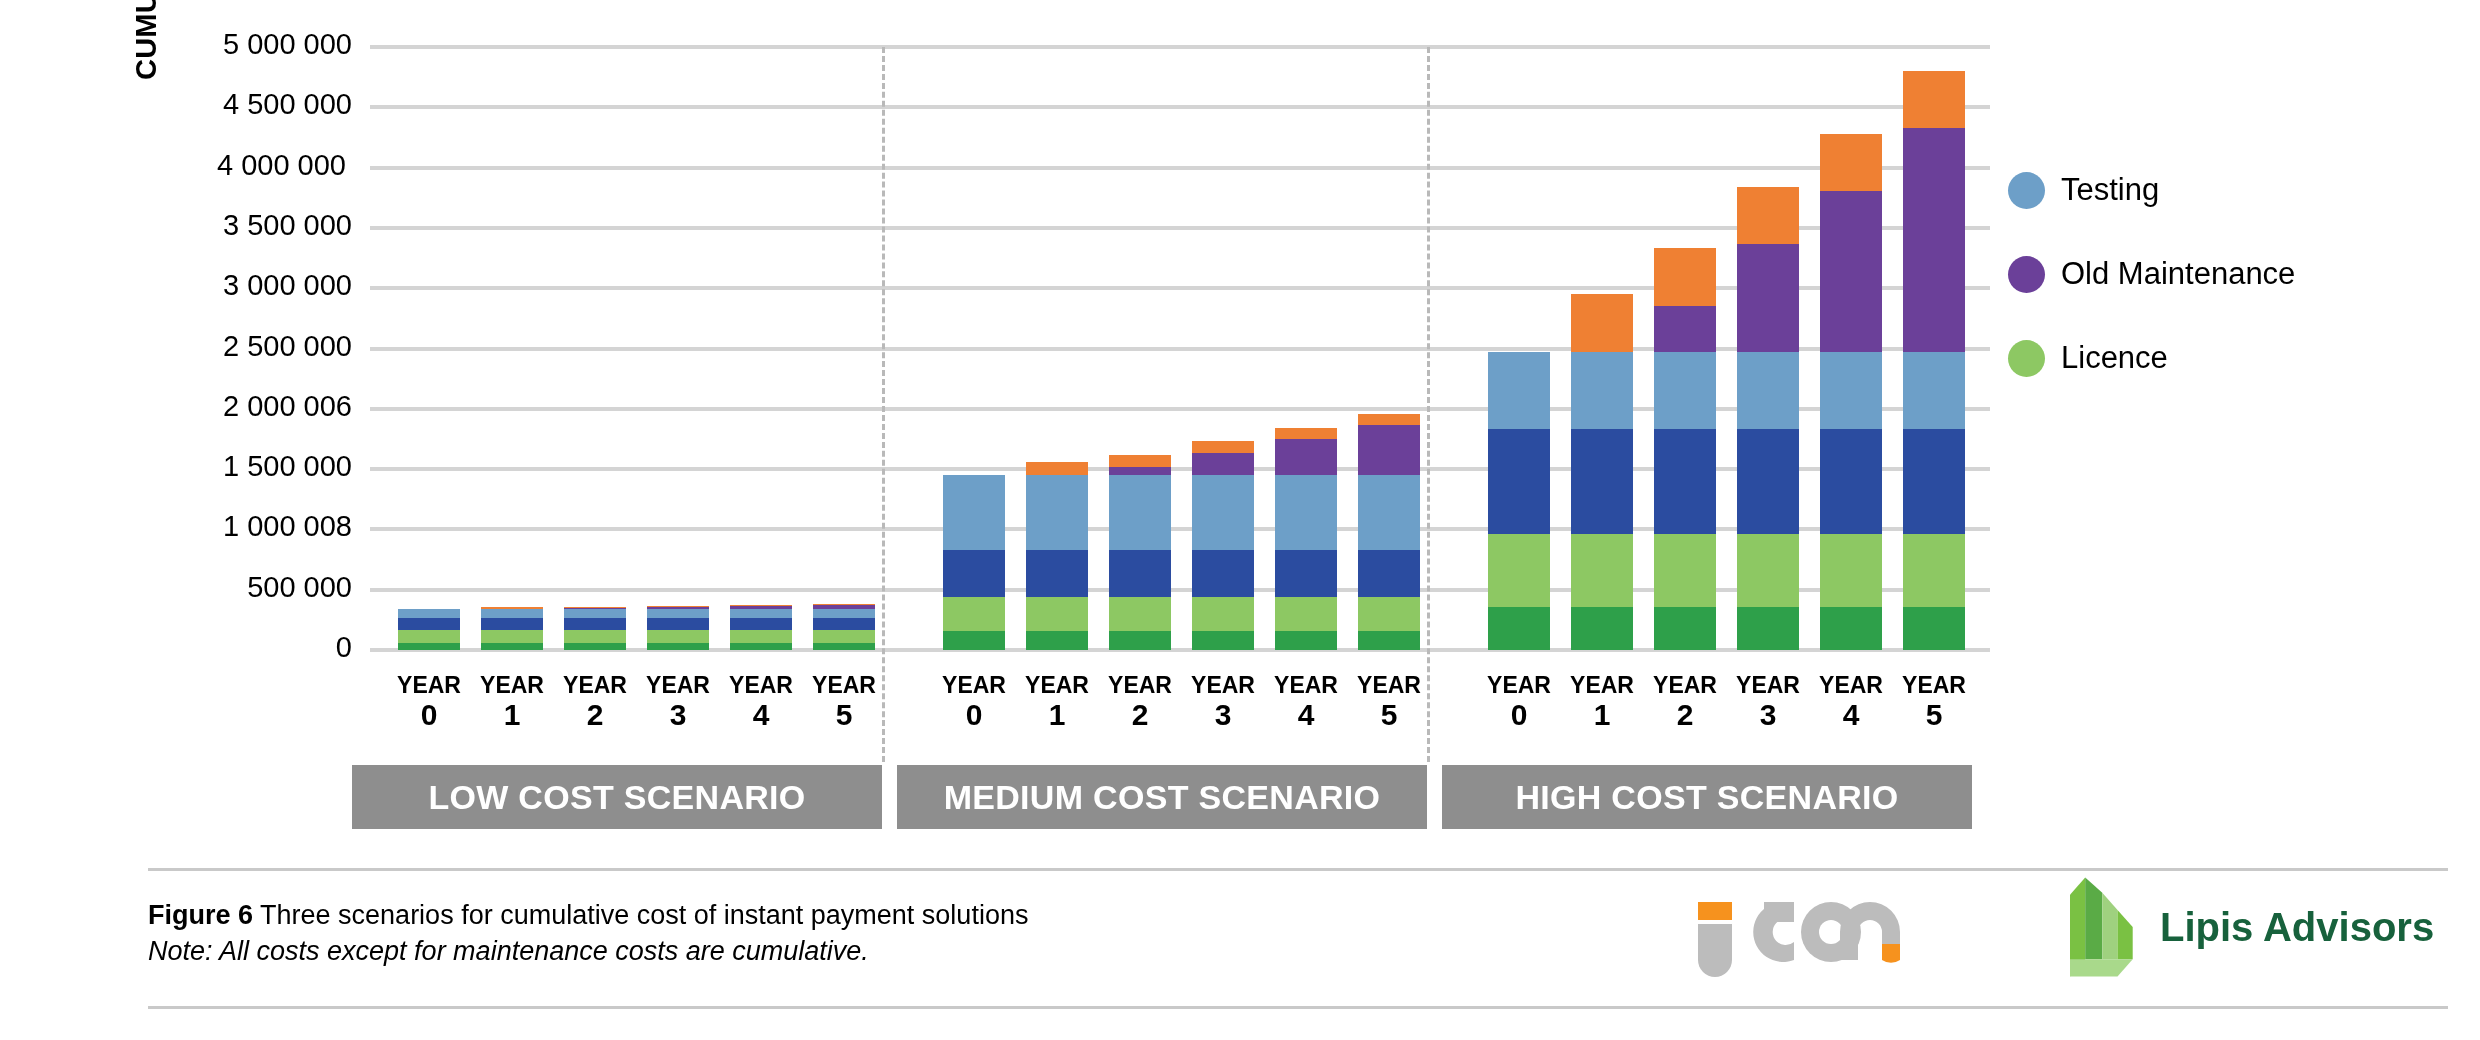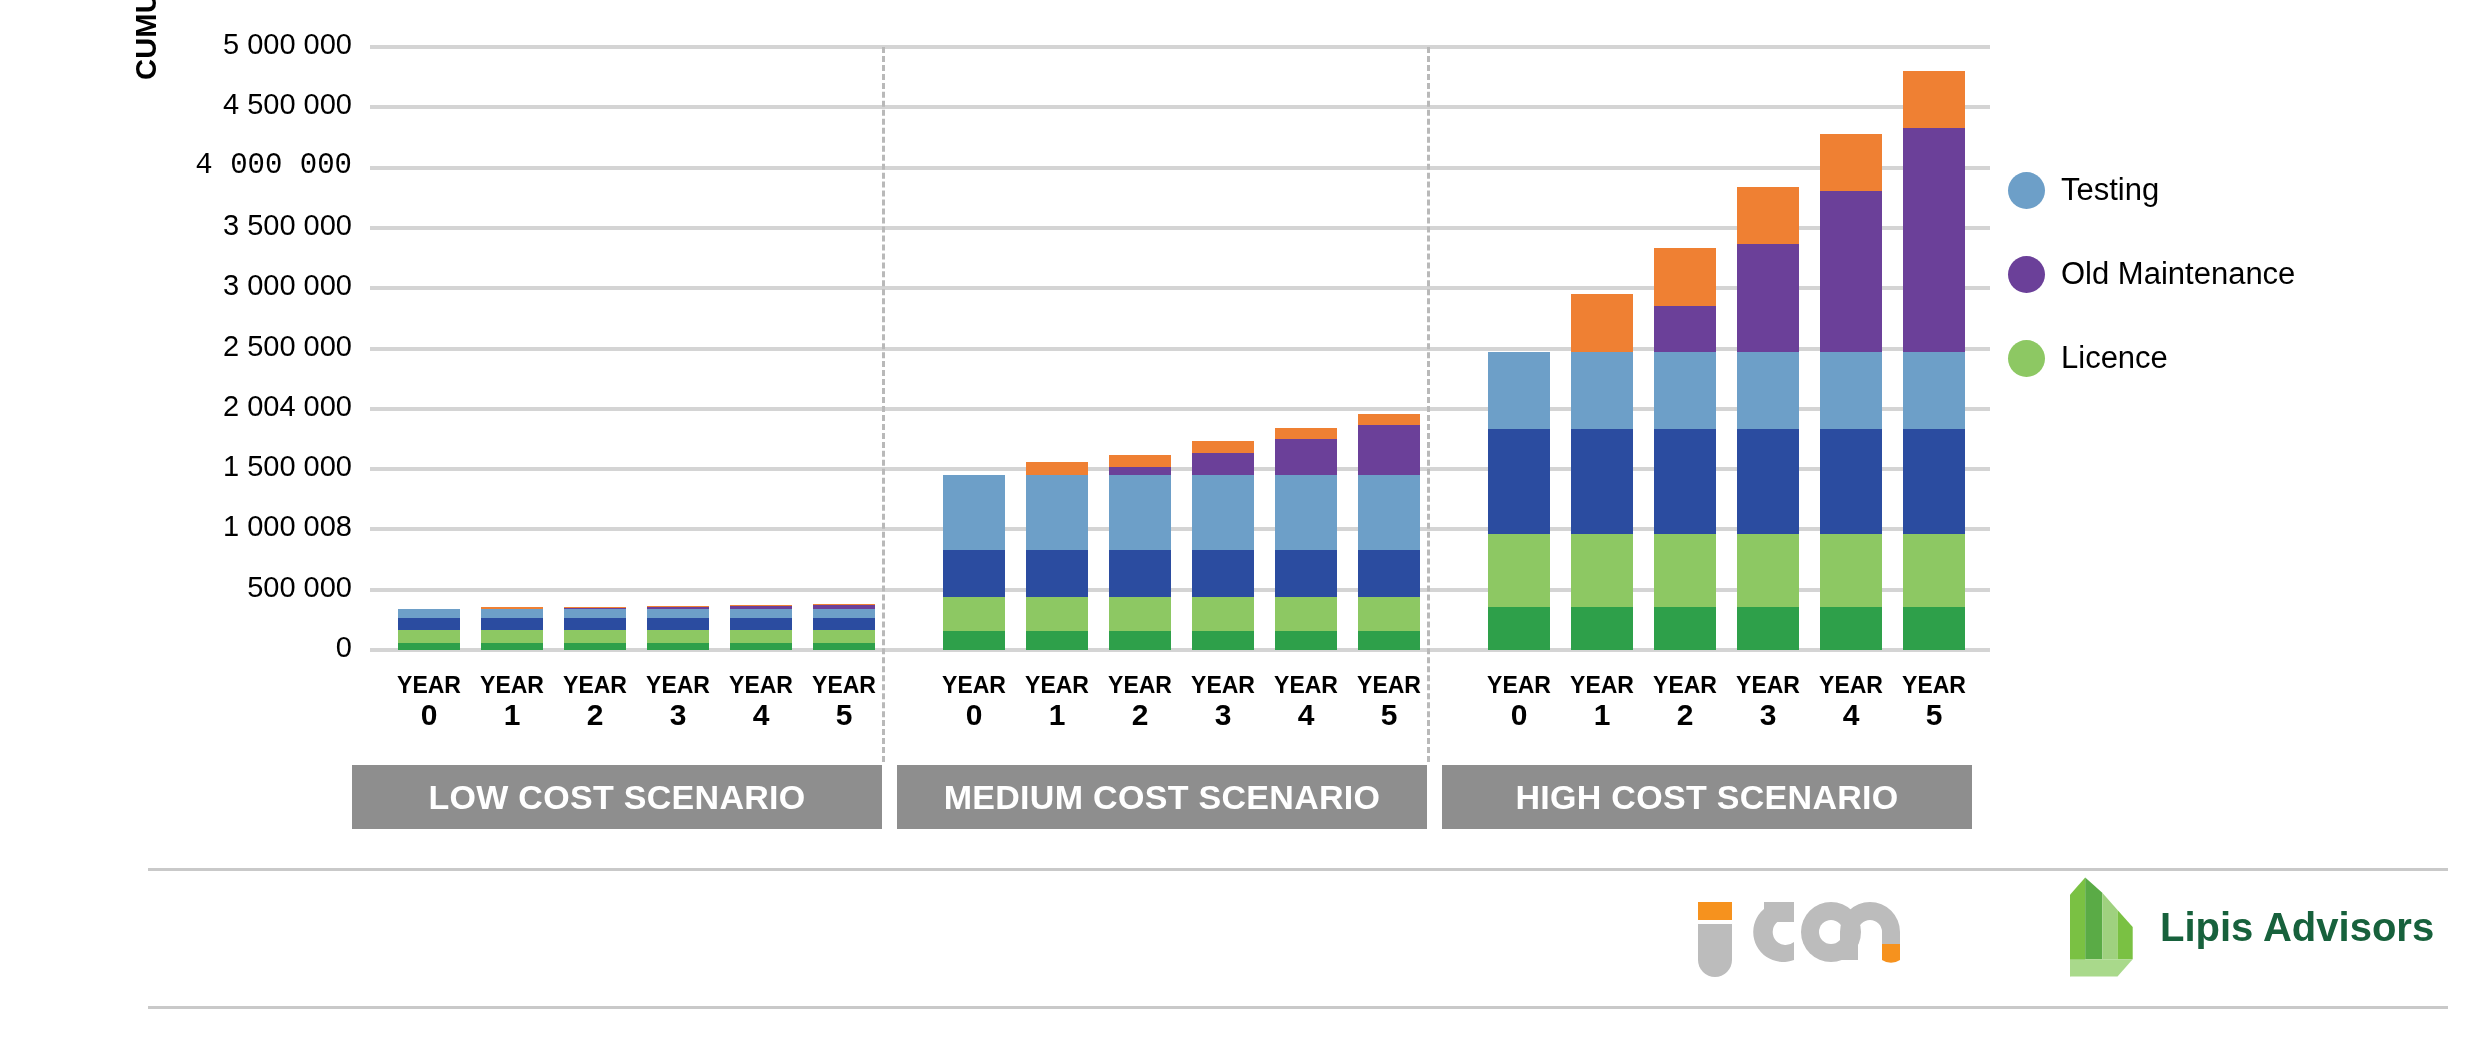--- a/index.html
+++ b/index.html
@@ -157,25 +157,25 @@
 
 <div id="root">
 
   <div class="y-axis-title">
     <span class="y-title-inner">CUMULATIVE COST IN EUROS</span>
   </div>
 
   <div id="ylabels">
       <div class="ylabel" style="left: 162px; top: 30px;">5 000 000</div>
       <div class="ylabel" style="left: 162px; top: 90.3px;">4 500 000</div>
-      <div class="ylabel" style="left: 162px; top: 150.6px; font-family: Liberation Mono, monospace;">4 000 000</div>
+      <div class="ylabel" style="left: 156px; top: 150.6px;">4 000 000</div>
       <div class="ylabel" style="left: 162px; top: 210.9px;">3 500 000</div>
       <div class="ylabel" style="left: 162px; top: 271.2px;">3 000 000</div>
       <div class="ylabel" style="left: 162px; top: 331.5px;">2 500 000</div>
-      <div class="ylabel" style="left: 162px; top: 391.8px;">2 004 000</div>
+      <div class="ylabel" style="left: 162px; top: 391.8px;">2 000 006</div>
       <div class="ylabel" style="left: 162px; top: 452.1px;">1 500 000</div>
       <div class="ylabel" style="left: 162px; top: 512.4px;">1 000 008</div>
       <div class="ylabel" style="left: 162px; top: 572.7px;">500 000</div>
       <div class="ylabel" style="left: 162px; top: 633px;">0</div>
     </div>
 
   <div class="plot" id="plot">
     <div id="gridlines">
         <div class="gridline" style="top: -2px;"></div>
         <div class="gridline" style="top: 58.3px;"></div>
@@ -369,20 +369,25 @@
       </div>
       <div class="legend-item">
         <span class="legend-dot" style="background: rgb(141, 200, 99);"></span>
         <span class="legend-label">Licence</span>
       </div>
     </div>
 
   <div class="rule-top"></div>
   <div class="rule-bottom"></div>
 
+  <div class="caption">
+    <span class="figno">Figure 6</span>
+    <span>Three scenarios for cumulative cost of instant payment solutions</span>
+    <span class="note">Note: All costs except for maintenance costs are cumulative.</span>
+  </div>
 
   <div class="logo-icon">
     <svg viewBox="0 0 260 110" width="260" height="110" aria-hidden="true">
 
       <path d="M8 30 h34 v18 h-34 z" fill="#f6921e"></path>
       <path d="M8 52 h34 v36 a17 17 0 0 1 -34 0 z" fill="#bcbcbc"></path>
 
       <path d="M104 32 a30 30 0 1 0 0 56 l0 -18 a13 13 0 1 1 0 -20 z" fill="#bcbcbc"></path>
       <path d="M74 30 h30 v20 h-30 z" fill="#bcbcbc"></path>
 

